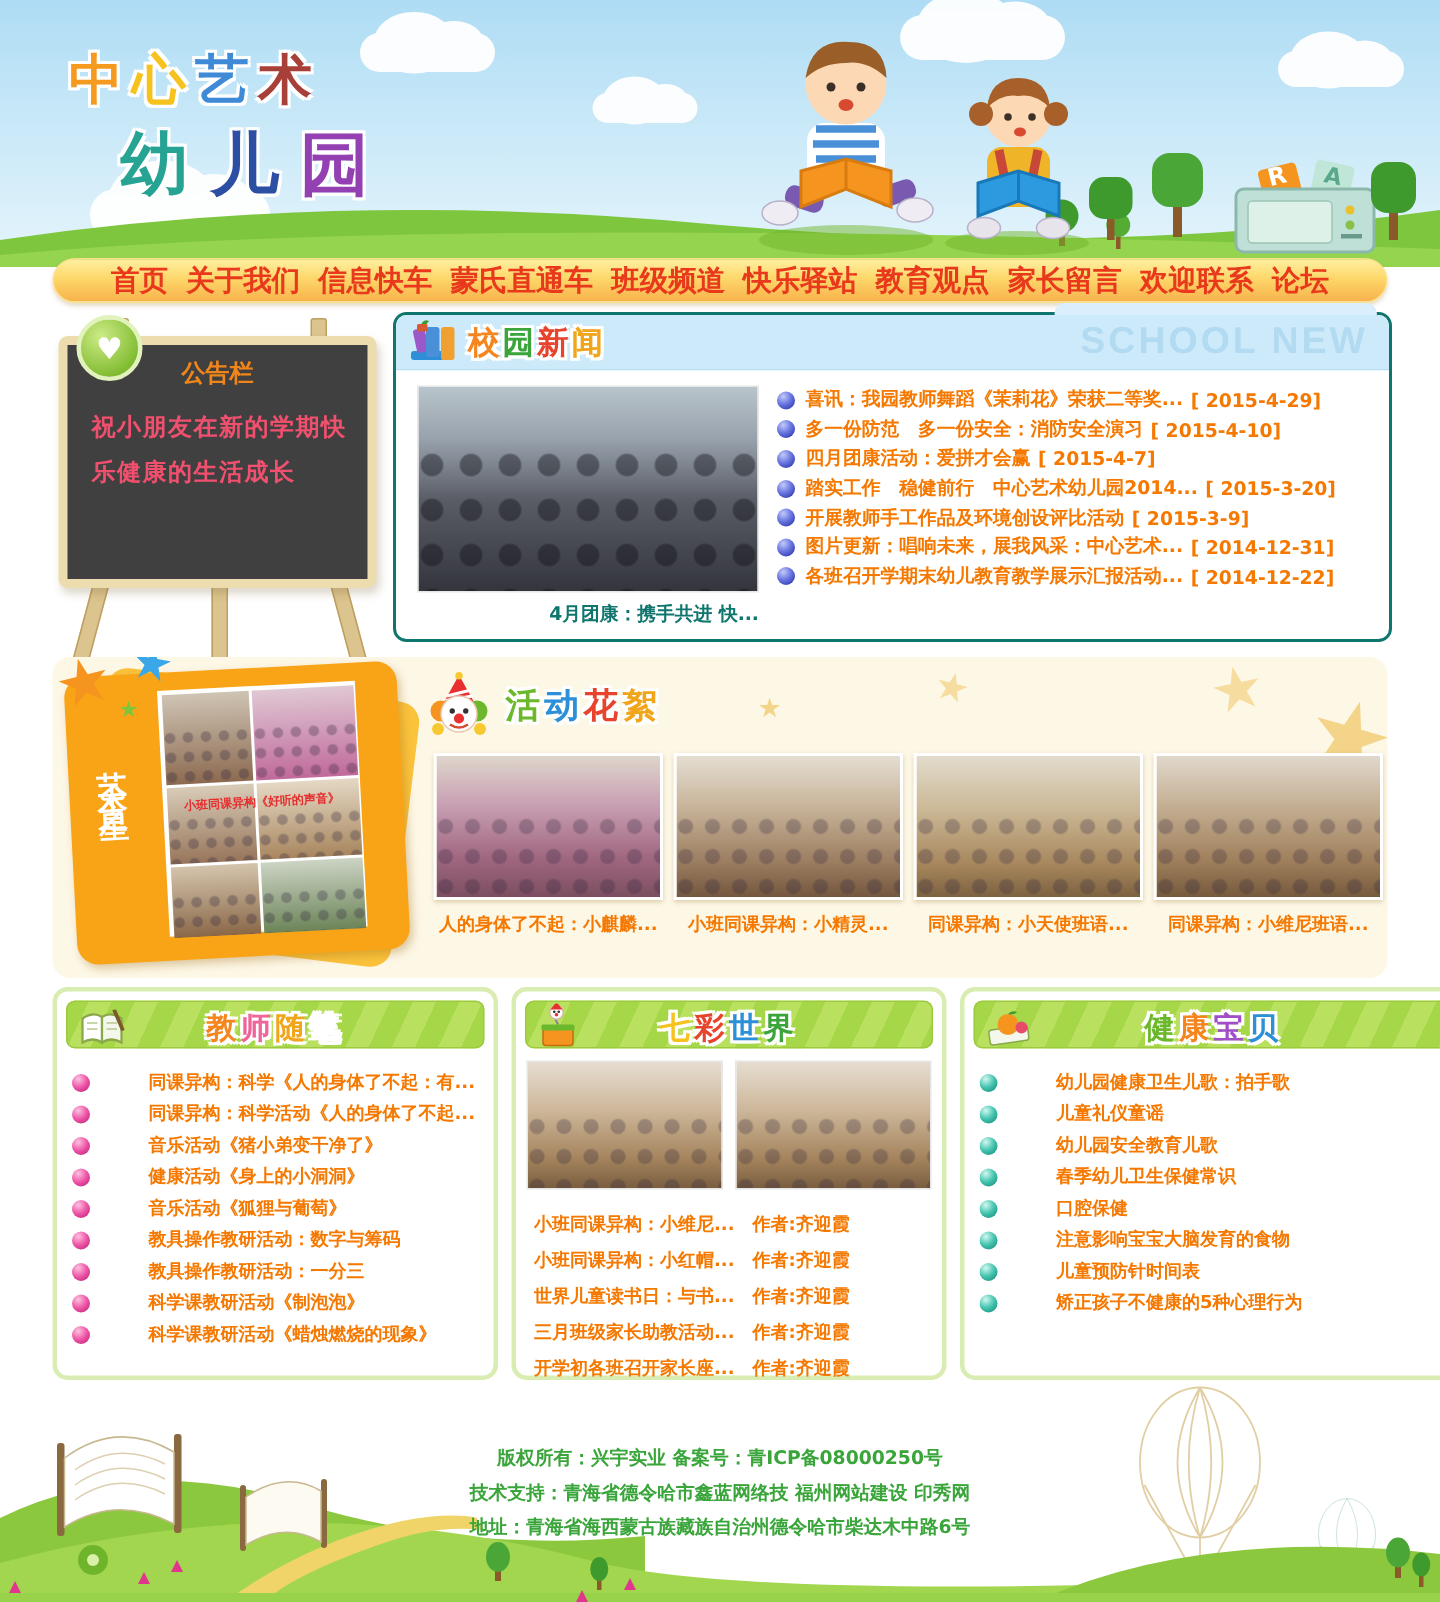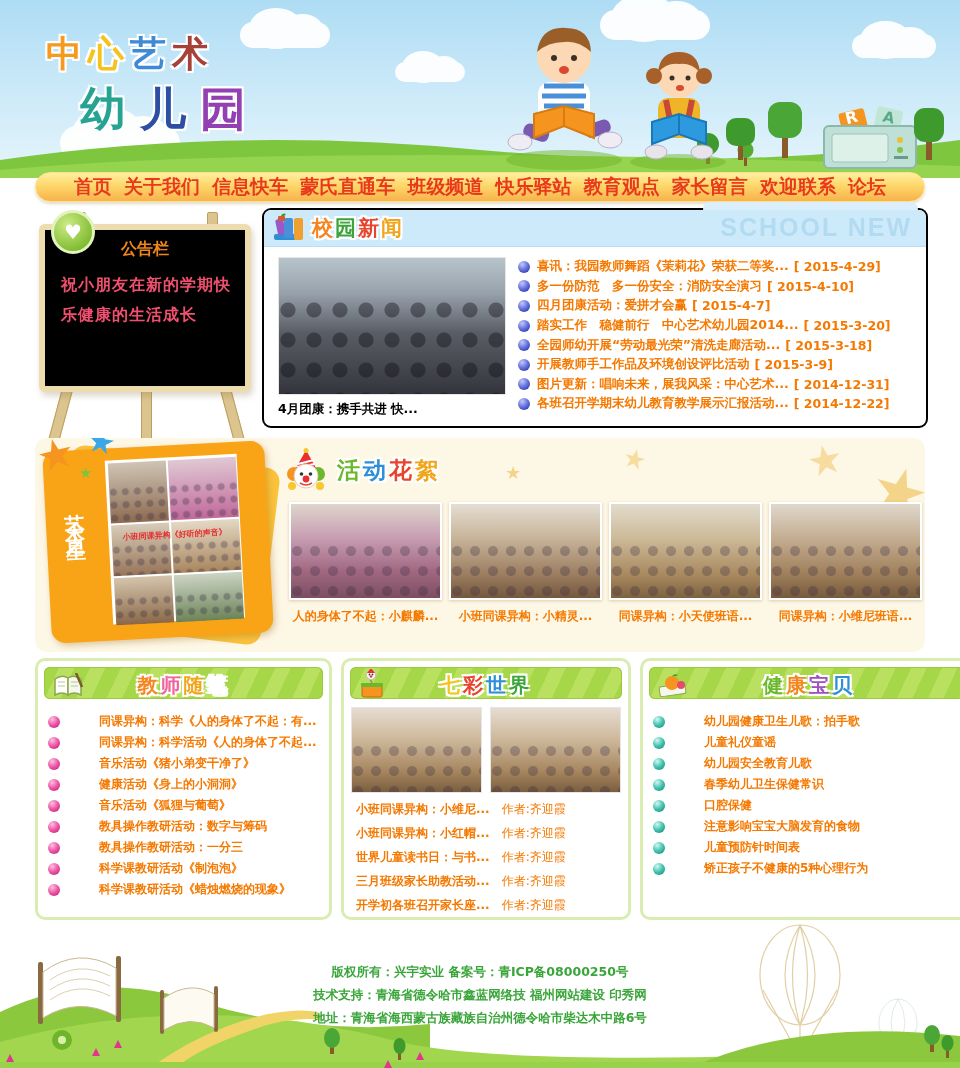--- a/index.html
+++ b/index.html
@@ -28,50 +28,50 @@
   
   .nav{position:absolute;left:35px;top:172px;width:890px;height:30px;border-radius:16px;
        background:linear-gradient(180deg,#ffefa0 0%,#fdd76a 45%,#f8b24c 100%);
        border:1px solid #fbe18c;box-shadow:0 2px 3px rgba(150,110,30,.25);
        display:flex;align-items:center;justify-content:space-between;padding:0 38px;box-sizing:border-box;}
   .nav a{color:#e8391c;font-weight:bold;font-size:19px;text-decoration:none;white-space:nowrap;}
 
   
   .easel{position:absolute;left:35px;top:212px;width:224px;height:226px;}
   .post{position:absolute;width:9px;height:20px;background:#dcc48e;border:1px solid #bd9f62;border-radius:2px;}
-  .board{position:absolute;left:4px;top:12px;width:200px;height:156px;background:#000000;
+  .board{position:absolute;left:4px;top:12px;width:200px;height:156px;background:#404040;
          border:6px solid #ecdcae;border-radius:6px;box-shadow:2px 4px 6px rgba(120,100,50,.25);}
   .heart-badge{position:absolute;left:16px;top:-2px;width:38px;height:38px;border-radius:50%;
          background:radial-gradient(circle at 35% 30%,#cdeb86,#7fbb30 75%);
          border:3px solid #e2f2bc;display:flex;align-items:center;justify-content:center;
          color:#fff;font-size:20px;z-index:3;}
   .ann-title{margin-top:9px;text-align:center;color:#f08519;font-weight:bold;font-size:16px;}
   .ann-text{margin:10px 14px 0 16px;color:#f0506e;font-size:16px;font-weight:bold;line-height:30px;letter-spacing:1px;}
   .leg{position:absolute;width:9px;height:64px;background:#dcc48e;border:1px solid #bd9f62;top:166px;transform-origin:top center;}
 
   
   .news{position:absolute;left:262px;top:208px;width:666px;height:220px;background:#fff;
-        border:2px solid #000000;border-radius:9px;box-sizing:border-box;}
+        border:2px solid #0f766e;border-radius:9px;box-sizing:border-box;}
   .news-tab{position:absolute;right:8px;top:-8px;width:215px;height:14px;background:#daeefb;border-radius:8px;}
   .news-head{position:relative;height:36px;background:#cdeafa;border-radius:7px 7px 0 0;
              border-bottom:1px solid #b9def2;display:flex;align-items:center;}
   .news-head .ttl{font-size:21px;font-weight:bold;letter-spacing:2px;margin-left:6px;}
   .school-new{position:absolute;right:14px;top:3px;font-family:"Liberation Sans",sans-serif;
               font-size:25px;font-weight:bold;color:#b2dbf1;letter-spacing:2px;}
   .news-body{display:flex;padding:10px 8px 0 14px;}
   .news-photo-wrap{width:228px;flex:0 0 228px;}
   .news-list{flex:1;margin-left:12px;overflow:hidden;}
   .nrow{display:flex;align-items:center;height:19.6px;white-space:nowrap;overflow:hidden;cursor:pointer;}
   .sph{width:12px;height:12px;border-radius:50%;flex:0 0 12px;margin-right:7px;}
   .sph.blue{background:radial-gradient(circle at 35% 28%,#c2caf8 0%,#6a76e0 45%,#3a46b8 78%,#232c88 100%);}
   .sph.pink{background:radial-gradient(circle at 35% 28%,#fcc2e0 0%,#ee58a8 48%,#b8176f 100%);}
   .sph.teal{background:radial-gradient(circle at 35% 28%,#d2f8f0 0%,#45c4b0 48%,#0f8571 100%);}
   .otx{color:#f57900;font-weight:bold;font-size:12.5px;}
   .ndate{color:#f57900;font-weight:bold;font-size:12.5px;margin-left:5px;}
-  .pcap{margin-top:6px;text-align:left;color:#000000;font-weight:bold;font-size:12.5px;}
+  .pcap{margin-top:6px;text-align:right;color:#0f766e;font-weight:bold;font-size:12.5px;}
 
   
   .ph{position:relative;overflow:hidden;border:1px solid #e6e6e6;background-size:cover;cursor:pointer;}
   .ph::after{content:"";position:absolute;left:0;right:0;bottom:0;height:58%;
      background-image:radial-gradient(circle at 6px 8px,rgba(45,35,60,.5) 4.5px,transparent 5.5px);
      background-size:18px 20px;opacity:.55;}
   .ph-news{width:226px;height:136px;background:linear-gradient(180deg,#b8c4cc 0%,#97a1ab 26%,#5a5d66 55%,#34353c 100%);}
   .ph-news::after{background-image:radial-gradient(circle at 9px 11px,rgba(15,15,22,.75) 7px,transparent 8px);background-size:26px 30px;height:70%;}
   .ph-a1{background:linear-gradient(180deg,#ded6cc 0%,#c9a0b4 34%,#a06880 72%,#7c4e60 100%);}
   .ph-a2{background:linear-gradient(180deg,#e4ded2 0%,#c8b49a 36%,#9d7f62 74%,#74573e 100%);}
@@ -116,23 +116,23 @@
   .phead{position:relative;margin:6px;height:32px;border-radius:6px;
      background:repeating-linear-gradient(115deg,#a6d748 0 14px,#b9e05e 14px 28px);
      box-shadow:inset 0 0 0 1px #9cc940;display:flex;align-items:flex-end;}
   .phead .icon{margin-left:8px;}
   .phead .ttl{position:absolute;left:0;right:0;text-align:center;font-size:20px;font-weight:bold;letter-spacing:3px;}
   .plist{padding:6px 8px 0 10px;}
   .lrow{display:flex;align-items:center;height:21px;white-space:nowrap;overflow:hidden;cursor:pointer;}
   .lrow .otx{font-size:12px;padding-left:32px;}
   .wphotos{display:flex;gap:8px;justify-content:center;margin-top:8px;}
   .wlist{padding:8px 8px 0 12px;}
-  .wrow{display:flex;align-items:flex-start;height:24px;white-space:nowrap;overflow:hidden;cursor:pointer;}
+  .wrow{display:flex;align-items:flex-end;height:24px;white-space:nowrap;overflow:hidden;cursor:pointer;}
   .wrow .t{color:#f57900;font-weight:bold;font-size:12px;max-width:158px;overflow:hidden;}
-  .wrow .a{color:#f57900;font-weight:normal;font-size:12px;margin-left:12px;}
+  .wrow .a{color:#f57900;font-weight:bold;font-size:12px;margin-left:12px;}
 
   
   .footer{position:absolute;left:0;top:920px;width:960px;height:148px;}
   .ftext{position:absolute;left:0;right:0;top:40px;text-align:center;z-index:5;}
   .ftext div{color:#3aa53a;font-size:12.5px;font-weight:bold;line-height:23px;}
 </style>
 </head>
 <body>
 
 <div class="page">
@@ -288,25 +288,20 @@
           </div>
         <div class="nrow">
             <span class="sph blue"></span>
             <span class="otx">四月团康活动：爱拼才会赢</span>
             <span class="ndate">[ 2015-4-7]</span>
           </div>
         <div class="nrow">
             <span class="sph blue"></span>
             <span class="otx">踏实工作　稳健前行　中心艺术幼儿园2014...</span>
             <span class="ndate">[ 2015-3-20]</span>
-          </div>
-        <div class="nrow">
-            <span class="sph blue"></span>
-            <span class="otx">全园师幼开展“劳动最光荣”清洗走廊活动...</span>
-            <span class="ndate">[ 2015-3-18]</span>
           </div>
         <div class="nrow">
             <span class="sph blue"></span>
             <span class="otx">开展教师手工作品及环境创设评比活动</span>
             <span class="ndate">[ 2015-3-9]</span>
           </div>
         <div class="nrow">
             <span class="sph blue"></span>
             <span class="otx">图片更新：唱响未来，展我风采：中心艺术...</span>
             <span class="ndate">[ 2014-12-31]</span>

